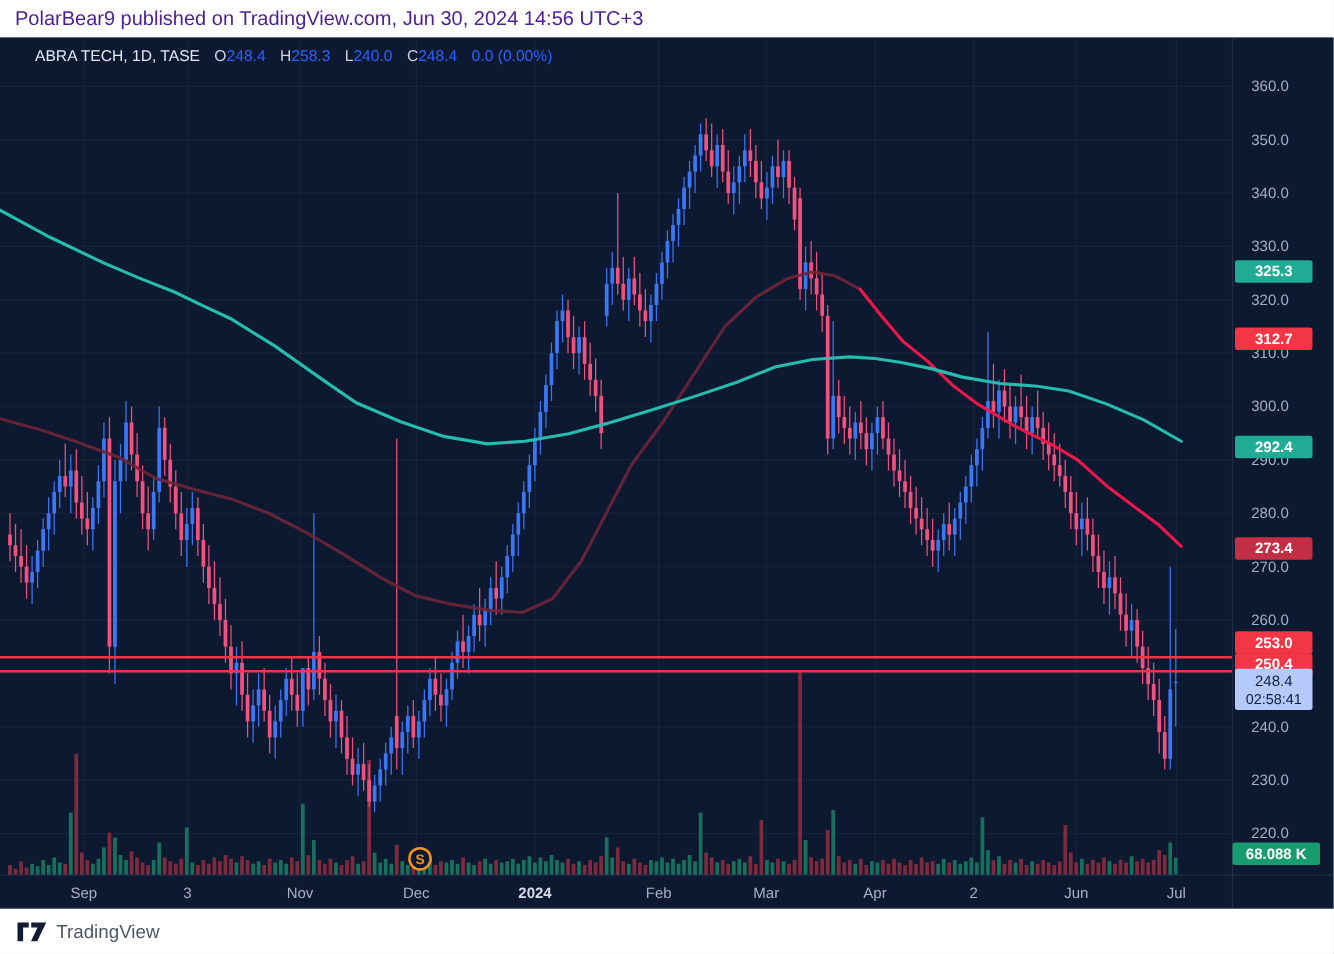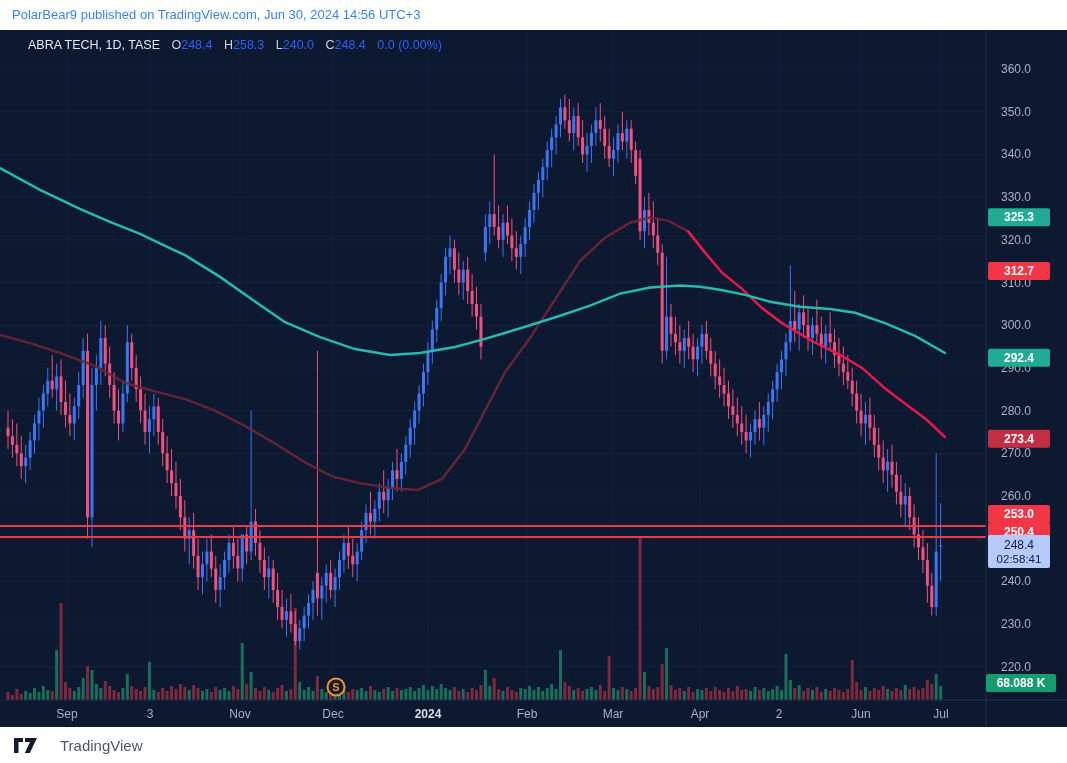--- a/index.html
+++ b/index.html
@@ -1,28 +1,28 @@
 <!DOCTYPE html>
 <html><head>
 <meta charset="utf-8">
 <style>
   html,body{margin:0;padding:0;background:#ffffff;}
   .page{position:relative;width:1067px;height:763px;background:#ffffff;overflow:hidden;
         font-family:"Liberation Sans", sans-serif;}
   .top-strip{position:absolute;left:0;top:0;width:1067px;height:30px;background:#ffffff;}
-  .top-strip span{position:absolute;left:12px;top:7px;font-size:13px;color:#3b82f6;}
+  .top-strip span{position:absolute;left:12px;top:7px;font-size:16px;color:#4c1d95;}
   .chart-wrap{position:absolute;left:0;top:30px;width:1067px;height:697px;background:#0d1831;}
   svg{display:block;}
   .sym-header{position:absolute;left:28px;top:8px;font-size:12.5px;color:#e4e9f3;
               white-space:nowrap;z-index:5;}
   .sym-header .ohlc-letter{color:#cdd3e0;margin-left:8px;}
   .sym-header .ohlc-val{color:#2962ff;}
   .sym-header .chg{color:#2962ff;margin-left:8px;}
   .bottom-strip{position:absolute;left:0;top:727px;width:1067px;height:36px;background:#ffffff;}
-  .tv-brand{position:absolute;left:13px;top:10px;display:flex;align-items:center;gap:22px;}
+  .tv-brand{position:absolute;left:13px;top:10px;display:flex;align-items:center;gap:7px;}
   .tv-brand .brand-text{font-size:15px;color:#4e5665;}
 </style>
 </head>
 <body>
 
 <div class="page">
 
   <div class="top-strip">
     <span>PolarBear9 published on TradingView.com, Jun 30, 2024 14:56 UTC+3</span>
   </div>

